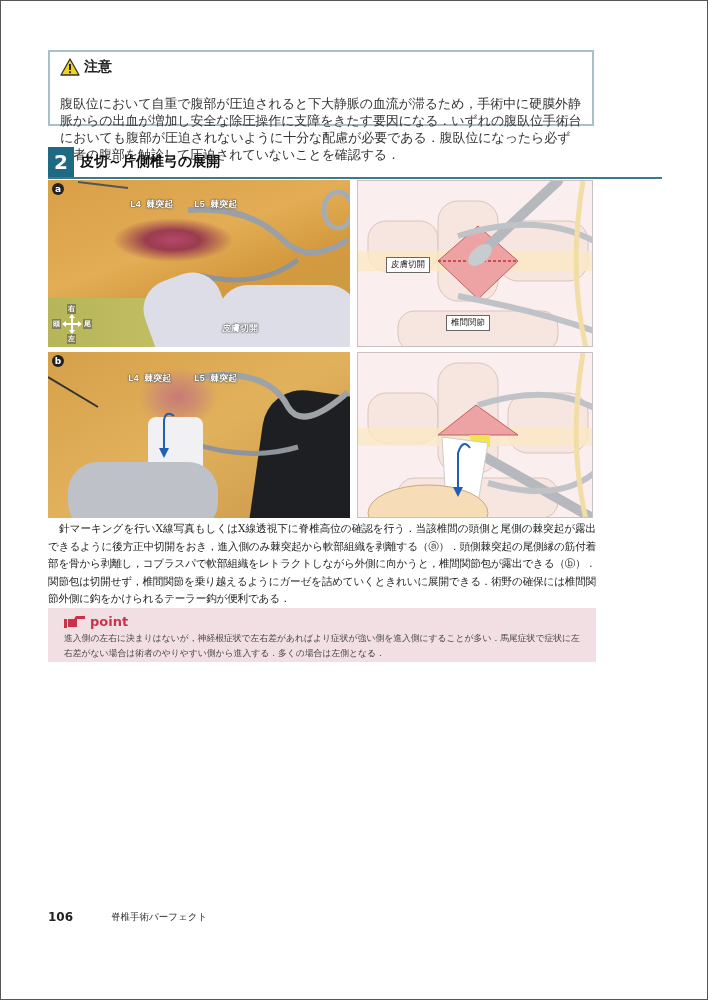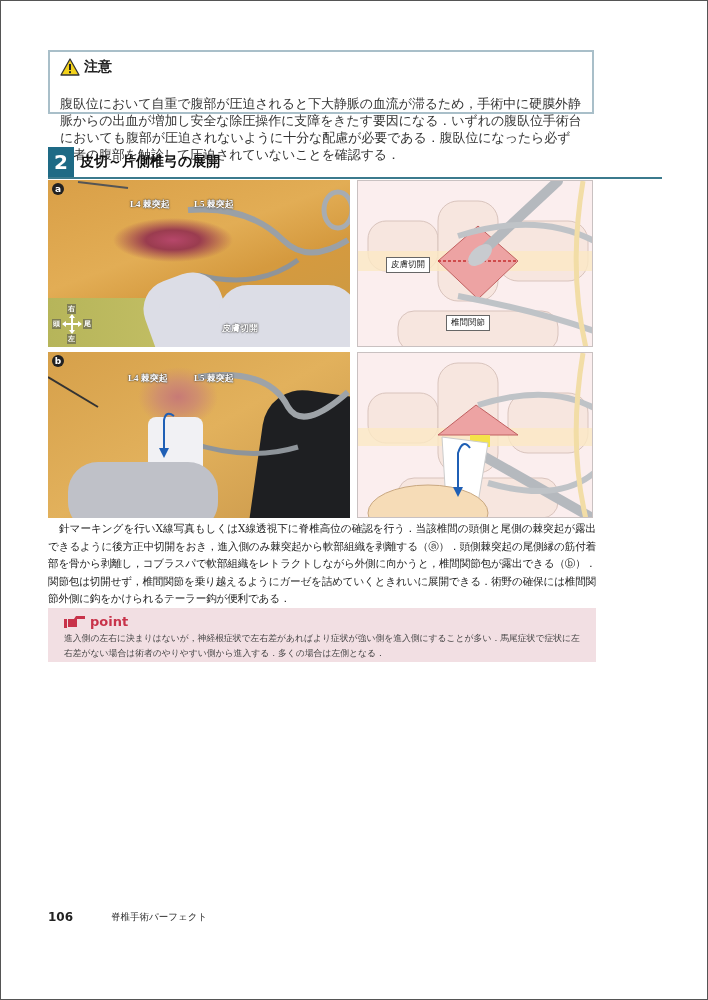--- a/index.html
+++ b/index.html
@@ -7,21 +7,21 @@
     width: 708px; height: 1000px; position: relative; overflow: hidden;
     font-family: "DejaVu Sans", "Liberation Sans", sans-serif;
     color: #222;
   }
   .page-frame {
     position: absolute; left: 0; top: 0; width: 706px; height: 998px;
     border: 1px solid #555; box-sizing: content-box;
   }
   
   .caution {
-    position: absolute; left: 48px; top: 50px; width: 546px; height: 64px;
+    position: absolute; left: 48px; top: 50px; width: 546px; height: 76px;
     border: 2px solid #a9bfc9; background: #ffffff; box-sizing: border-box;
     padding: 5px 10px 4px 10px;
   }
   .caution-head { display: flex; align-items: center; gap: 4px; height: 20px; }
   .caution-icon { width: 20px; height: 18px; }
   .caution-title { font-size: 14px; font-weight: bold; color: #222; }
   .caution-body { font-size: 13px; line-height: 17px; color: #333; margin-top: 18px; letter-spacing: -0.1px; }
 
   
   .section-head {
@@ -61,21 +61,21 @@
   .illus-b { left: 357px; top: 352px; width: 236px; height: 166px; }
 
   .fig-badge {
     position: absolute; width: 12px; height: 12px; border-radius: 50%;
     background: #222; color: #fff; font-size: 9px; font-weight: bold;
     display: flex; align-items: center; justify-content: center; left: 4px; top: 3px;
   }
   .photo-label {
     position: absolute; color: #fff; font-size: 9px; font-weight: bold;
     text-shadow: 0 0 2px #333, 0 0 1px #333;
-    font-family: Liberation Serif, serif;
+    font-family: Liberation Mono, monospace;
   }
   .caption-box {
     position: absolute; background: #ffffff; border: 1px solid #666; font-size: 9px;
     line-height 13px; color: #222; padding: 2px 5px; box-sizing: border-box;
   }
   .illus-label {
     position: absolute; background: #fff; border: 1px solid #666; font-size: 8.5px;
     padding: 1px 4px; color: #222;
   }
   .compass { position: absolute; left: 4px; top: 124px; width: 40px; height: 40px; font-size: 7px; color: #fff; font-weight: bold; }

